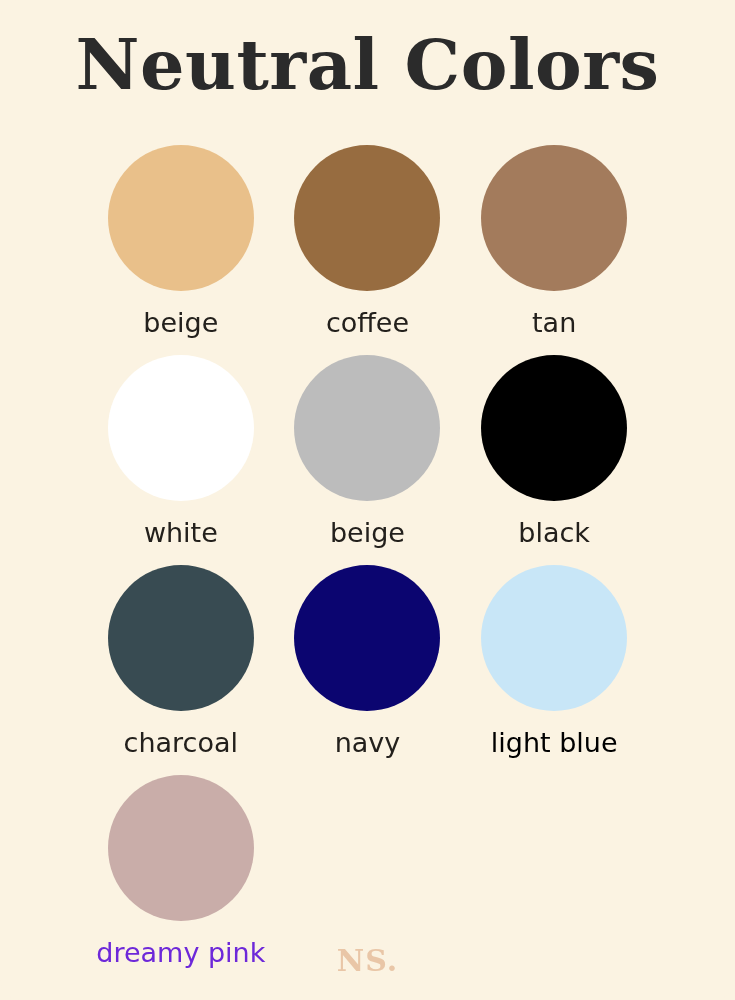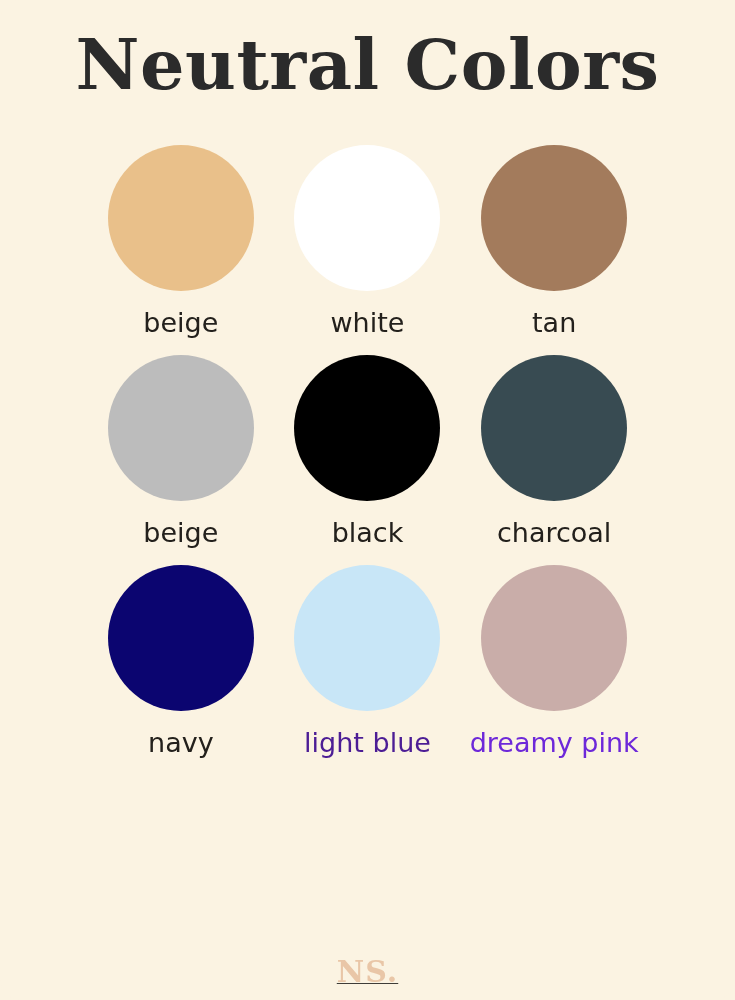--- a/index.html
+++ b/index.html
@@ -71,24 +71,23 @@
     color: #23201C;
     text-align: center;
     white-space: nowrap;
   }
 
   
   #watermark {
     position: absolute;
     left: 0;
     right: 0;
-    bottom: 10px;
+    bottom: 21px;
     text-align: center;
     pointer-events: none;
-    text-decoration: underline;
   }
 
   #watermark-mark {
     font-family: "DejaVu Serif", "Liberation Serif", serif;
     font-weight: 700;
     font-size: 30px;
     letter-spacing: 1px;
     color: #E3B894;
     opacity: 0.75;
   }
@@ -109,46 +108,50 @@
 <div id="poster" style="background: rgb(251, 243, 226); border-radius: 21px;">
 
   <h1 id="title" style="color: rgb(43, 43, 43);">Neutral Colors</h1>
 
   <div id="swatch-grid">
       <div class="swatch-cell">
         <div class="swatch-dot" style="background: rgb(233, 192, 138);"></div>
         <div class="swatch-label" style="color: rgb(35, 32, 28);">beige</div>
       </div>
       <div class="swatch-cell">
-        <div class="swatch-dot" style="background: rgb(255, 255, 255);"></div>
-        <div class="swatch-label" style="color: rgb(35, 32, 28);">white</div>
+        <div class="swatch-dot" style="background: rgb(151, 108, 64);"></div>
+        <div class="swatch-label" style="color: rgb(35, 32, 28);">coffee</div>
       </div>
       <div class="swatch-cell">
         <div class="swatch-dot" style="background: rgb(163, 123, 92);"></div>
         <div class="swatch-label" style="color: rgb(35, 32, 28);">tan</div>
+      </div>
+      <div class="swatch-cell">
+        <div class="swatch-dot" style="background: rgb(255, 255, 255);"></div>
+        <div class="swatch-label" style="color: rgb(35, 32, 28);">white</div>
       </div>
       <div class="swatch-cell">
         <div class="swatch-dot" style="background: rgb(188, 188, 188);"></div>
         <div class="swatch-label" style="color: rgb(35, 32, 28);">beige</div>
       </div>
       <div class="swatch-cell">
         <div class="swatch-dot" style="background: rgb(0, 0, 0);"></div>
         <div class="swatch-label" style="color: rgb(35, 32, 28);">black</div>
       </div>
       <div class="swatch-cell">
         <div class="swatch-dot" style="background: rgb(56, 75, 82);"></div>
         <div class="swatch-label" style="color: rgb(35, 32, 28);">charcoal</div>
       </div>
       <div class="swatch-cell">
         <div class="swatch-dot" style="background: rgb(11, 5, 112);"></div>
         <div class="swatch-label" style="color: rgb(35, 32, 28);">navy</div>
       </div>
       <div class="swatch-cell">
         <div class="swatch-dot" style="background: rgb(200, 230, 247);"></div>
-        <div class="swatch-label" style="color: #4c1d95;">light blue</div>
+        <div class="swatch-label" style="color: #000000;">light blue</div>
       </div>
       <div class="swatch-cell">
         <div class="swatch-dot" style="background: rgb(201, 173, 169);"></div>
         <div class="swatch-label" style="color: #6d28d9;">dreamy pink</div>
       </div>
     </div>
 
   <div id="watermark">
     <span id="watermark-mark" style="color: rgb(227, 184, 148);">NS.</span>
     <span id="watermark-sub"></span>

